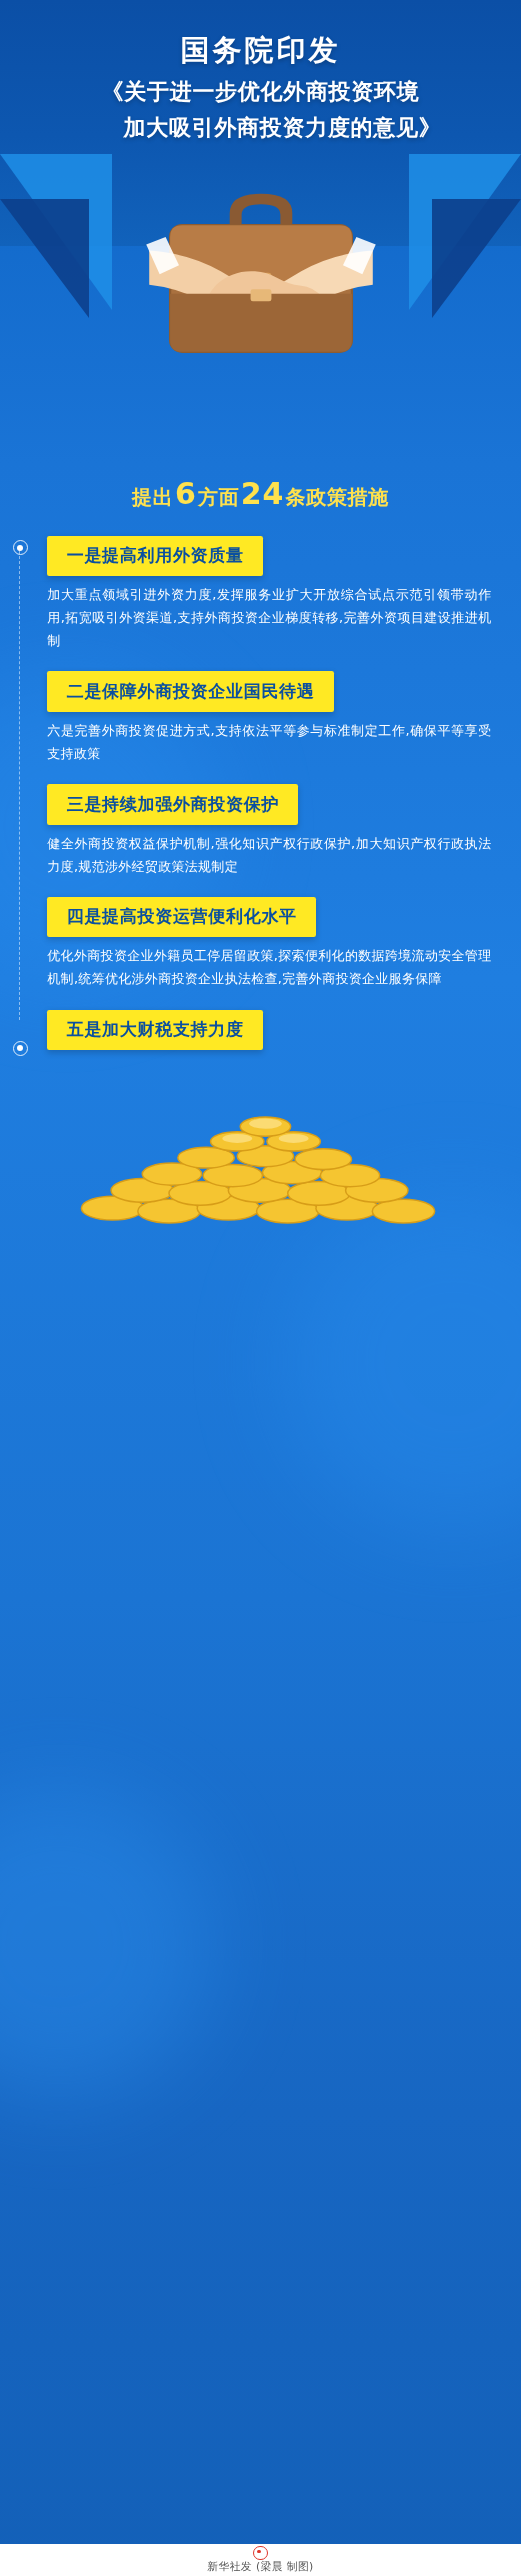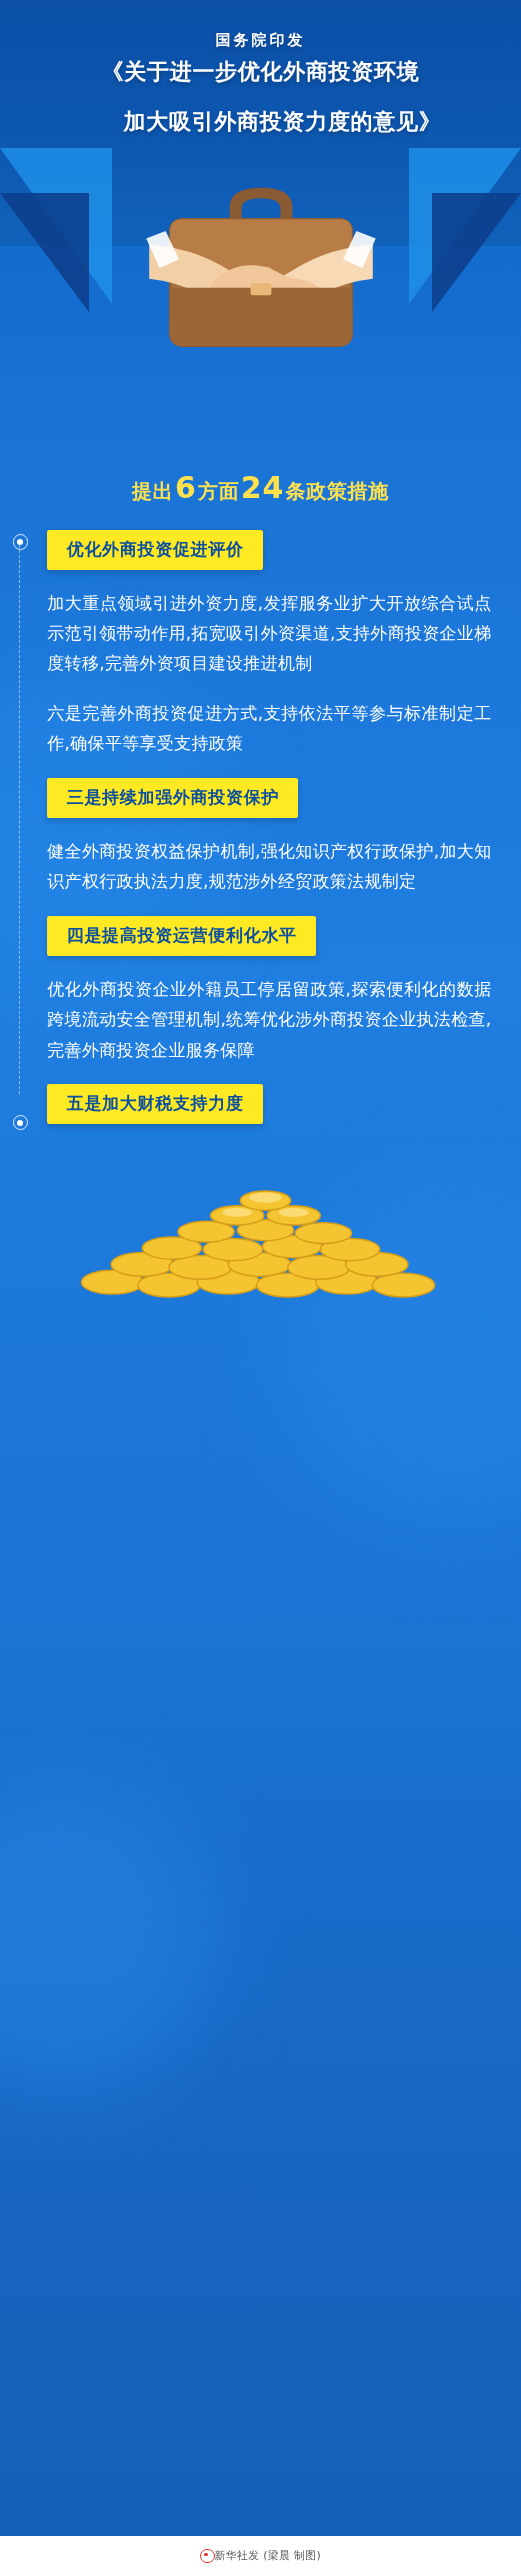--- a/index.html
+++ b/index.html
@@ -50,30 +50,30 @@
   }
   .title-block {
     position: relative;
     color: #ffffff;
     font-weight: bold;
     letter-spacing: 1.5px;
     line-height: 1.42;
     text-shadow: 0 1.5px 4.5px rgba(0,0,0,.25);
   }
   .title-line1 {
-    font-size: 15px;
+    font-size: 29px;
     letter-spacing: 3px;
   }
   .title-line2,
   .title-line3 {
     font-size: 22px;
     letter-spacing: 0.7px;
   }
   .title-line2 { margin-top: 4.5px; }
-  .title-line3 { margin-top: 19px; padding-left: 44px; }
+  .title-line3 { margin-top: 5px; padding-left: 44px; }
 
   
   .hero {
     position: relative;
     height: 313px;
     margin-top: 10.4px;
   }
   .ray {
     position: absolute;
     top: 0;
@@ -173,24 +173,24 @@
     color: #0a4fa0;
     font-weight: bold;
     font-size: 17px;
     letter-spacing: 0.7px;
     padding: 8.2px 19.4px 9px 19.4px;
     border-radius: 2.2px;
     box-shadow: 0 2.2px 6px rgba(0,0,0,.18);
   }
   .section-body {
     color: #ffffff;
-    font-size: 17px;
+    font-size: 13px;
     line-height: 1.78;
     letter-spacing: 0.3px;
-    margin-top: 18px;
+    margin-top: 7px;
     padding-right: 4.5px;
     text-align: justify;
   }
 
   
   .coins {
     position: relative;
     height: 156px;
     margin-top: 3px;
   }
@@ -200,26 +200,27 @@
     transform: translateX(-50%);
     bottom: 0;
   }
 
   
   .credit {
     position: absolute;
     left: 0;
     bottom: 0;
     width: 521px;
-    height: 40px;
+    height: 32px;
     background: #ffffff;
     display: flex;
     align-items: center;
     justify-content: center;
     gap: 0;
+    flex-direction: column;
   }
   .credit-logo {
     width: 12.7px; height: 12.7px;
     border-radius: 50%;
     border: 1.5px solid #e0352b;
     position: relative;
     display: inline-block;
   }
   .credit-logo::after {
     content: "";
@@ -295,25 +296,26 @@
   <div class="subtitle">
     <span>提出</span><span class="num">6</span><span>方面</span><span class="num">24</span><span>条政策措施</span>
   </div>
 
   <div class="content">
     <div class="timeline"></div>
     <div class="dot-top"></div>
     <div class="dot-bottom"></div>
 
     <div class="section">
-      <div class="section-head">优化外商投资促进评价</div>
+      <div class="section-head">一是提高利用外资质量</div>
       <div class="section-body">加大重点领域引进外资力度,发挥服务业扩大开放综合试点示范引领带动作用,拓宽吸引外资渠道,支持外商投资企业梯度转移,完善外资项目建设推进机制</div>
     </div>
 
     <div class="section">
+      <div class="section-head">二是保障外商投资企业国民待遇</div>
       <div class="section-body">六是完善外商投资促进方式,支持依法平等参与标准制定工作,确保平等享受支持政策</div>
     </div>
 
     <div class="section">
       <div class="section-head">三是持续加强外商投资保护</div>
       <div class="section-body">健全外商投资权益保护机制,强化知识产权行政保护,加大知识产权行政执法力度,规范涉外经贸政策法规制定</div>
     </div>
 
     <div class="section">
       <div class="section-head">四是提高投资运营便利化水平</div>

